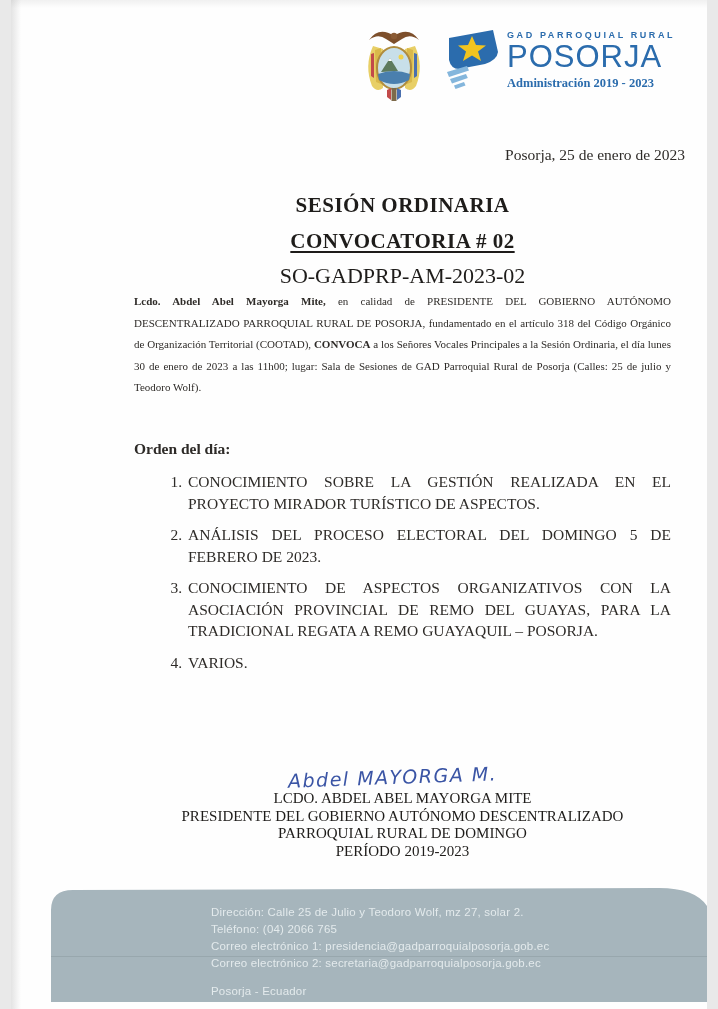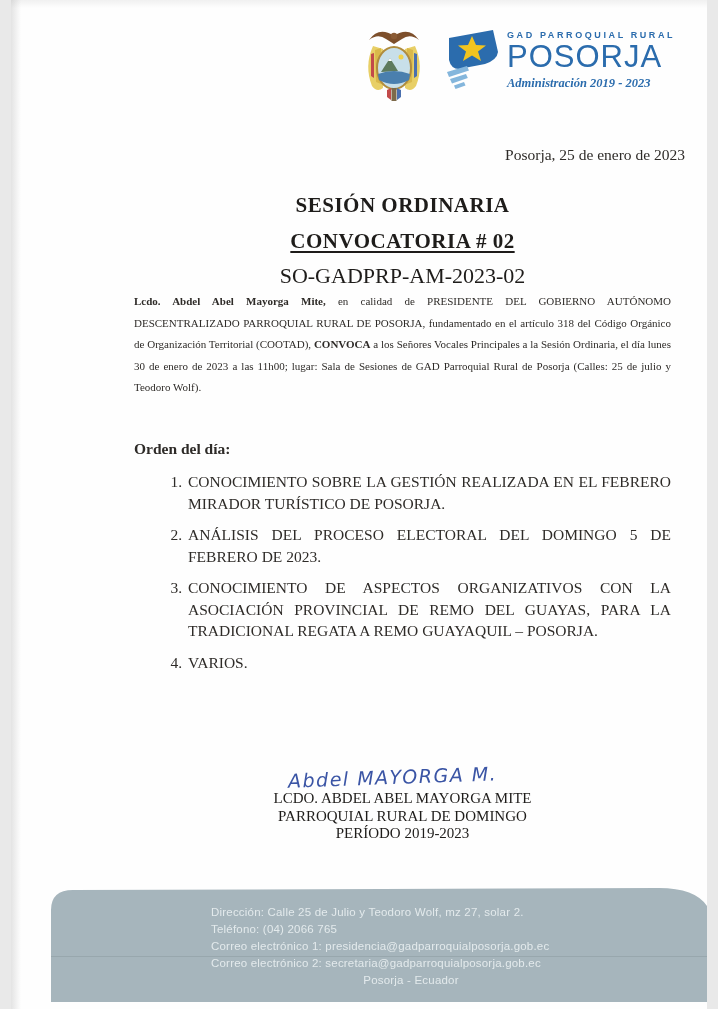--- a/index.html
+++ b/index.html
@@ -15,21 +15,21 @@
 
   
   .header{position:absolute;left:346px;top:24px;display:flex;align-items:flex-start;gap:12px;}
   .crest{width:74px;height:84px;}
   .logo{display:flex;align-items:flex-start;gap:6px;margin-top:4px;}
   .logo-mark{width:58px;height:62px;}
   .logo-text{display:flex;flex-direction:column;align-items:flex-start;margin-top:2px;
     font-family:"Liberation Sans", sans-serif;}
   .logo-small{font-size:9px;font-weight:bold;letter-spacing:2.6px;color:#2b6cad;}
   .logo-name{font-size:31px;line-height:30px;font-weight:normal;letter-spacing:1px;color:#2b6cad;margin-top:2px;}
-  .logo-admin{font-family:"Liberation Serif", serif;font-style:italic;font-weight:bold;
+  .logo-admin{font-family:"Liberation Serif", serif;font-weight:bold;
     font-size:12.5px;color:#2b6cad;margin-top:4px;}
 
   .date{position:absolute;top:146px;right:22px;font-size:15.5px;}
 
   .column{position:absolute;left:123px;width:537px;}
 
   .titleblock{top:193px;text-align:center;color:#1e1c1a;}
   .title-1{font-size:21px;font-weight:bold;letter-spacing:.5px;}
   .title-2{font-size:21px;font-weight:bold;letter-spacing:.5px;text-decoration:underline;
     text-decoration-thickness:2px;text-underline-offset:3px;margin-top:11px;}
@@ -51,21 +51,21 @@
     margin-bottom:2px;margin-left:-20px;}
   .sig-line{font-size:15px;font-weight:normal;line-height:17.5px;}
 
   
   .band-svg{position:absolute;left:0;top:880px;width:718px;height:129px;}
   .band-seam{position:absolute;left:40px;right:0;top:956px;height:1px;
     background:rgba(125,140,146,.35);}
   .footer-text{position:absolute;left:200px;top:904px;width:400px;
     font-family:"Liberation Sans", sans-serif;font-size:11.5px;line-height:17px;
     color:#e3eaec;letter-spacing:.2px;}
-  .footer-text .center{text-align:center;}
+  .footer-text .center{margin-top:11px;}
 </style>
 </head>
 <body>
 
 <div class="page">
   <div class="scan-edge-left"></div>
   <div class="scan-edge-top"></div>
 
   <div class="header">
     <svg class="crest" viewBox="0 0 74 84">
@@ -113,30 +113,31 @@
     <div class="title-1">SESIÓN ORDINARIA</div>
     <div class="title-2">CONVOCATORIA # 02</div>
     <div class="title-3">SO-GADPRP-AM-2023-02</div>
   </div>
 
   <p class="column bodypara" style="top:291px;margin:0;"><span class="bold">Lcdo. Abdel Abel Mayorga Mite,</span><span> en calidad de PRESIDENTE DEL GOBIERNO AUTÓNOMO DESCENTRALIZADO PARROQUIAL RURAL DE POSORJA, fundamentado en el artículo 318 del Código Orgánico de Organización Territorial (COOTAD), </span><span class="bold">CONVOCA</span><span> a los Señores Vocales Principales a la Sesión Ordinaria, el día lunes 30 de enero de 2023 a las 11h00; lugar: Sala de Sesiones de GAD Parroquial Rural de Posorja (Calles: 25 de julio y Teodoro Wolf).</span></p>
 
   <div class="column orden" style="top:440px;">Orden del día:</div>
   <div class="column agenda" style="top:471px;">
     <ol>
-      <li>CONOCIMIENTO SOBRE LA GESTIÓN REALIZADA EN EL FEBRERO MIRADOR TURÍSTICO DE POSORJA.</li>
+      <li>CONOCIMIENTO SOBRE LA GESTIÓN REALIZADA EN EL PROYECTO MIRADOR TURÍSTICO DE ASPECTOS.</li>
       <li>ANÁLISIS DEL PROCESO ELECTORAL DEL DOMINGO 5 DE FEBRERO DE 2023.</li>
       <li>CONOCIMIENTO DE ASPECTOS ORGANIZATIVOS CON LA ASOCIACIÓN PROVINCIAL DE REMO DEL GUAYAS, PARA LA TRADICIONAL REGATA A REMO GUAYAQUIL – POSORJA.</li>
       <li>VARIOS.</li>
     </ol>
   </div>
 
   <div class="column sigblock" style="top:766px;">
     <span class="sig-hand">Abdel MAYORGA M.</span>
     <div class="sig-line">LCDO. ABDEL ABEL MAYORGA MITE</div>
+    <div class="sig-line">PRESIDENTE DEL GOBIERNO AUTÓNOMO DESCENTRALIZADO</div>
     <div class="sig-line">PARROQUIAL RURAL DE DOMINGO</div>
     <div class="sig-line">PERÍODO 2019-2023</div>
   </div>
 
   <svg class="band-svg" viewBox="0 0 718 129">
     <path d="M40,122 L40,30 Q40,10 62,10 L648,8 Q684,8 696,26 L752,122 Z" fill="#a6b5bc"></path>
   </svg>
   <div class="band-seam"></div>
   <div class="footer-text">
     <div>Dirección: Calle 25 de Julio y Teodoro Wolf, mz 27, solar 2.</div>

